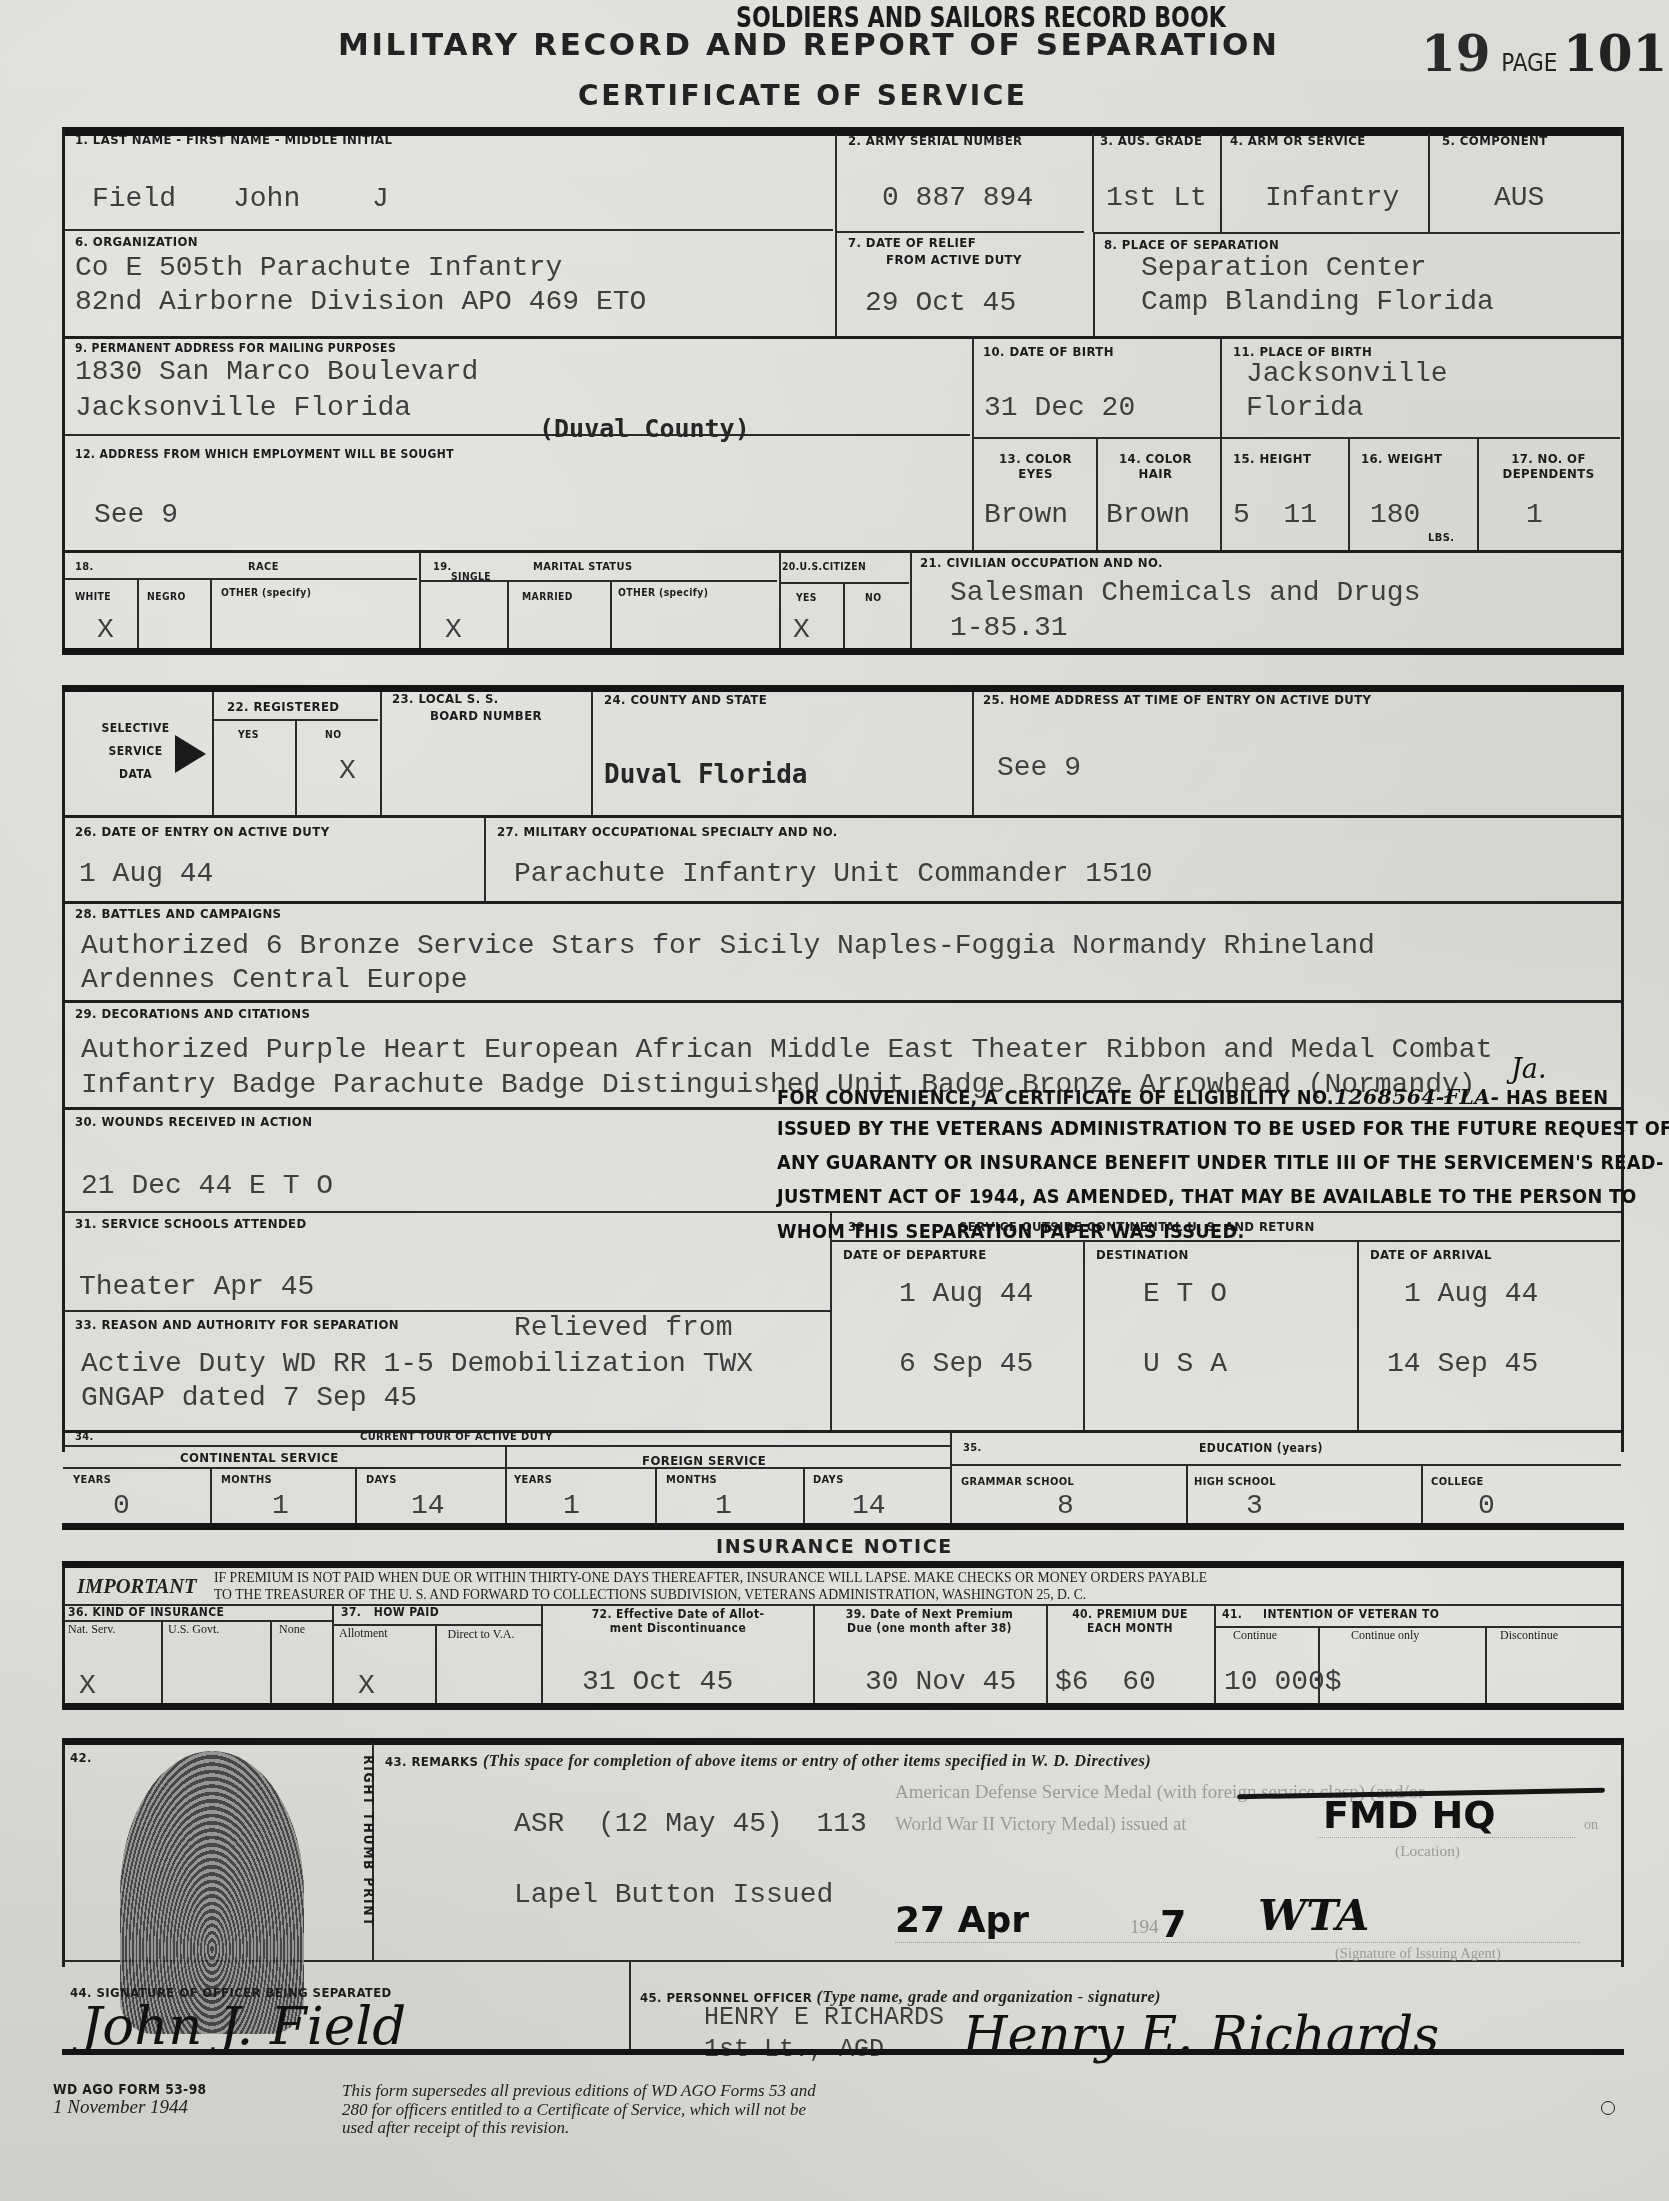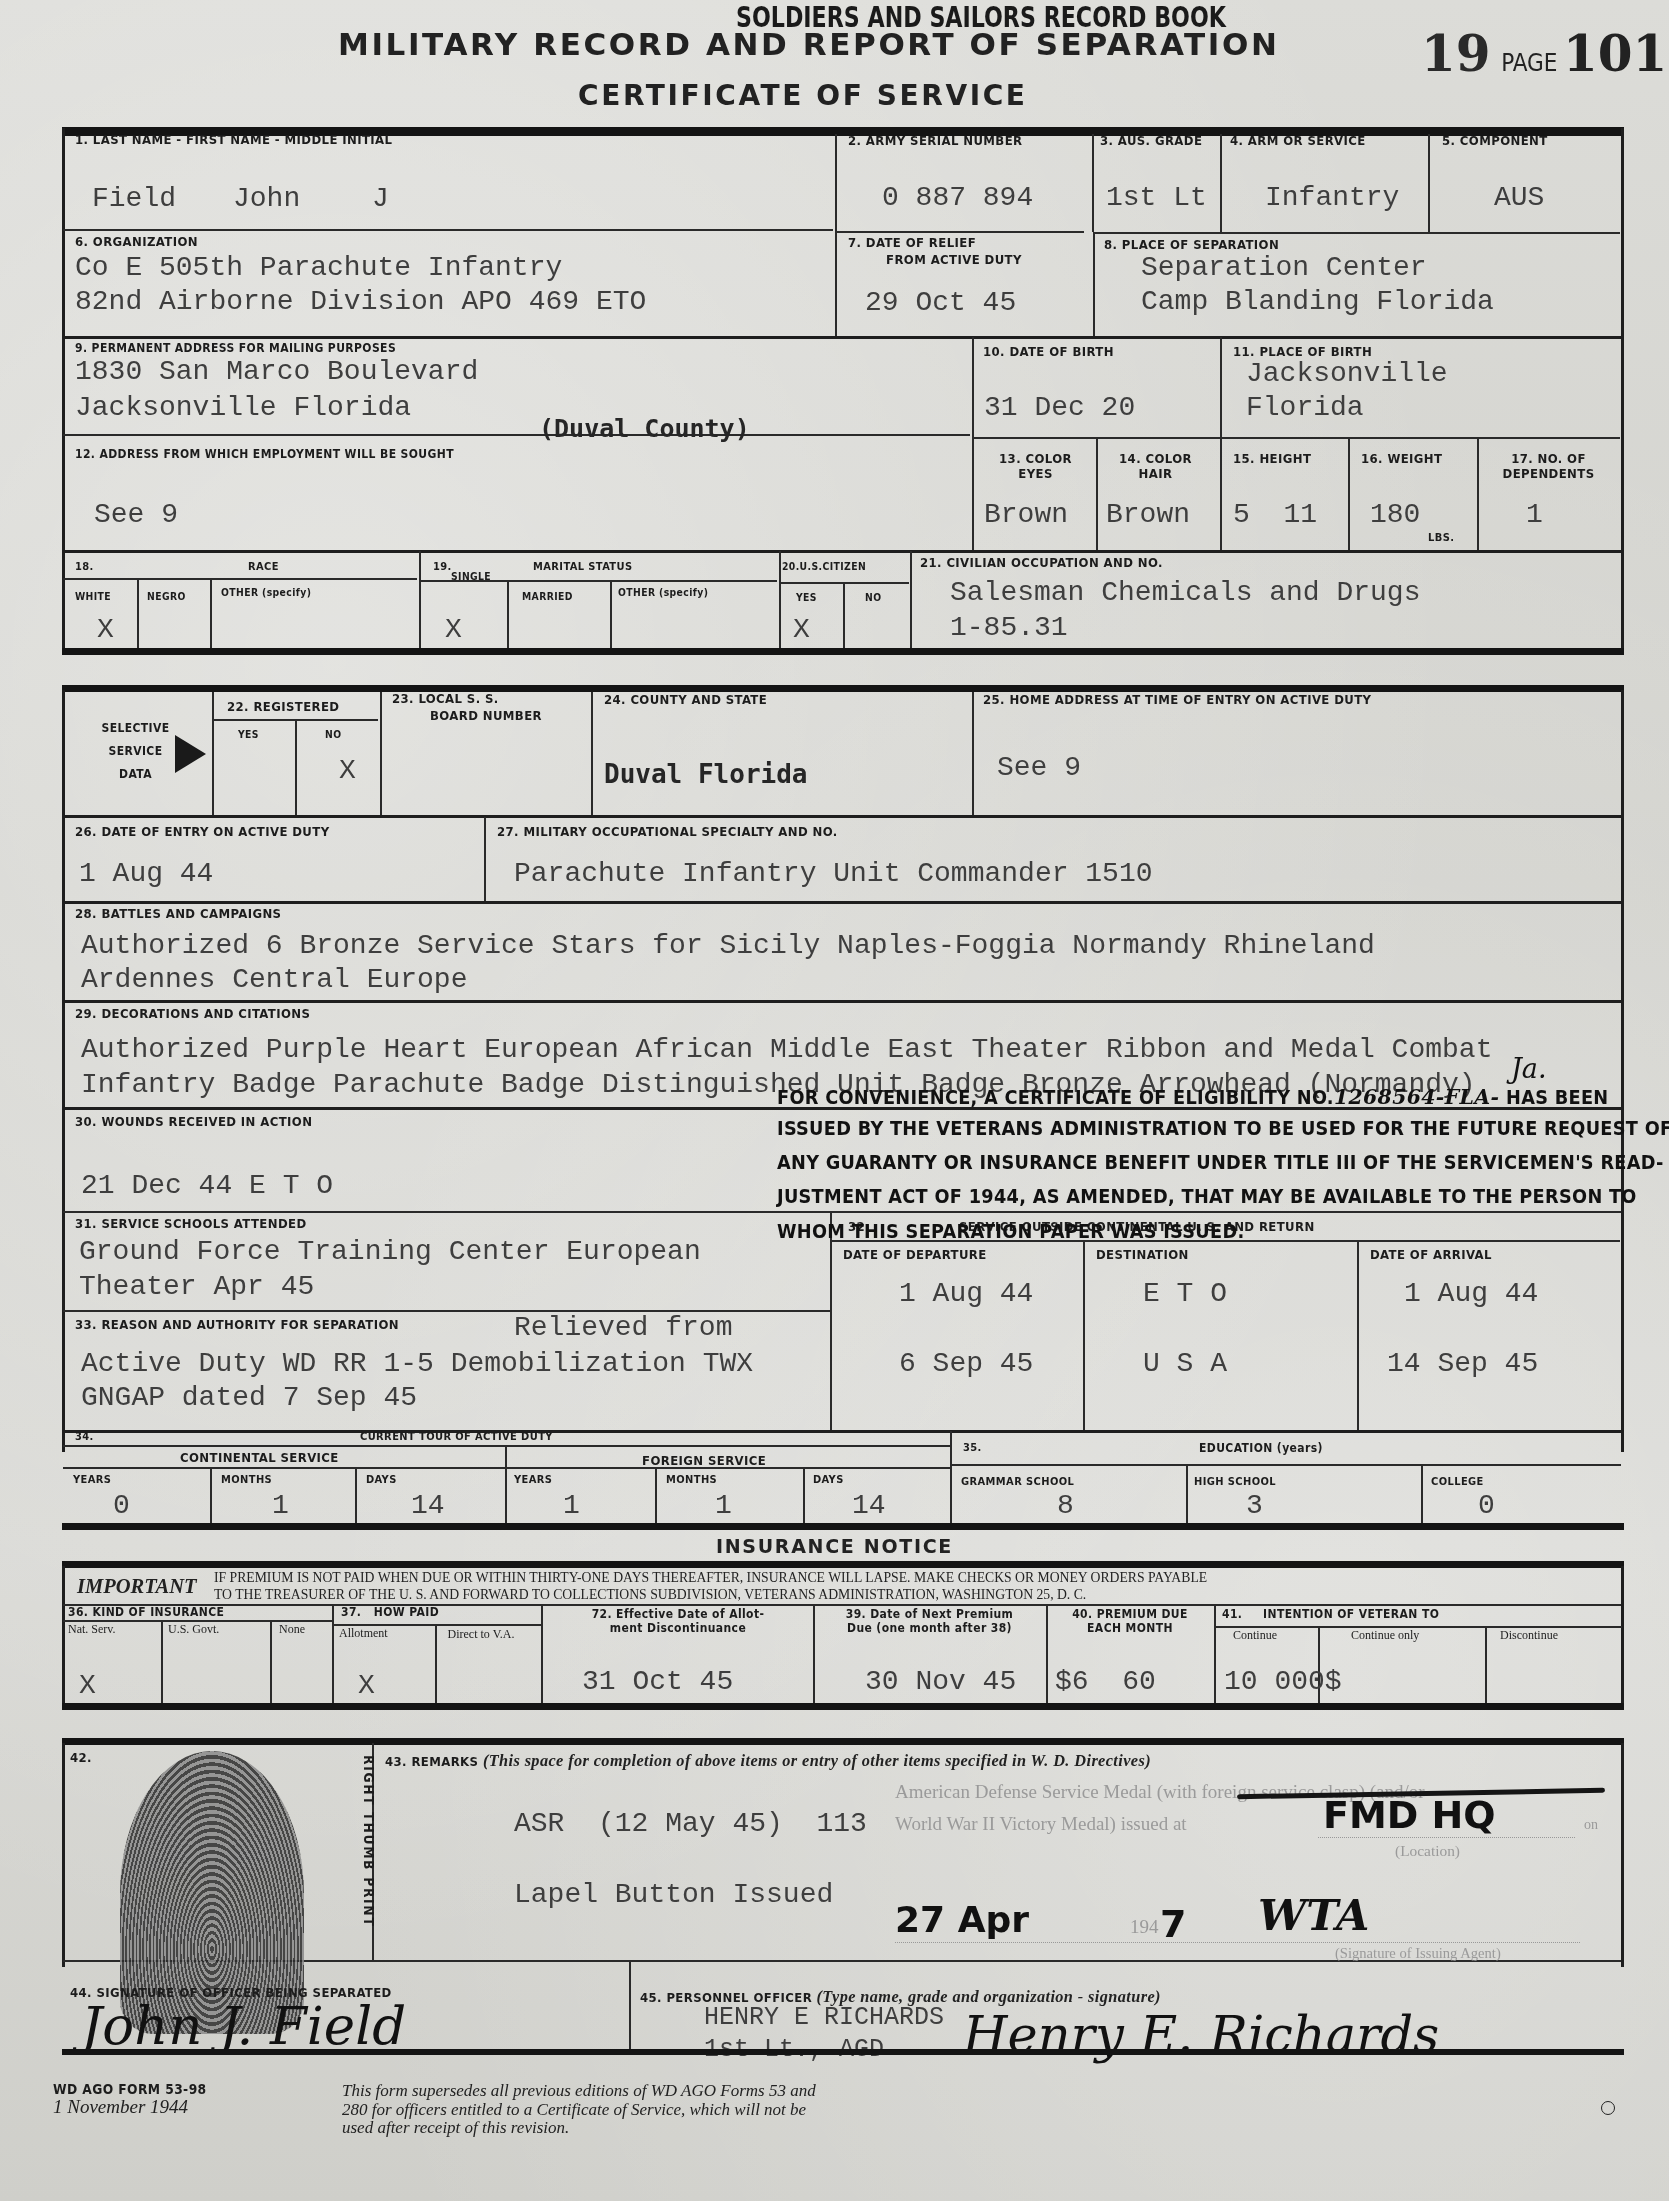--- a/index.html
+++ b/index.html
@@ -191,21 +191,20 @@
   <div class="tw" style="left:81px;top:1032px;">Authorized  Purple Heart  European African Middle East Theater Ribbon and Medal  Combat</div>
   <div class="tw" style="left:81px;top:1067px;">Infantry Badge Parachute Badge Distinguished Unit Badge  Bronze Arrowhead (Normandy)</div>
   <div class="hand" style="left:1511px;top:1053px;font-size:27px;">Ja.</div>
 
   <div class="hl" style="left:63px;top:1107px;width:1558px;"></div>
   <div class="lbl" style="left:75px;top:1115px;">30. WOUNDS RECEIVED IN ACTION</div>
   <div class="tw" style="left:81px;top:1168px;">21 Dec 44  E T O</div>
 
   <div class="hl thin" style="left:63px;top:1211px;width:1558px;"></div>
   <div class="lbl" style="left:75px;top:1217px;">31. SERVICE SCHOOLS ATTENDED</div>
-  <div class="tw" style="left:79px;top:1234px;">Ground Force Training Center  European</div>
   <div class="tw" style="left:79px;top:1269px;">Theater  Apr 45</div>
 
   <div class="vl" style="left:830px;top:1211px;height:221px;"></div>
   <div class="vl" style="left:1083px;top:1241px;height:190px;"></div>
   <div class="vl" style="left:1357px;top:1241px;height:190px;"></div>
   <div class="hl thin" style="left:832px;top:1240px;width:788px;"></div>
   <div class="lbl" style="left:848px;top:1220px;">32.</div>
   <div class="lbl" style="left:959px;top:1220px;">SERVICE OUTSIDE CONTINENTAL U. S. AND RETURN</div>
   <div class="lbl" style="left:843px;top:1248px;">DATE OF DEPARTURE</div>
   <div class="lbl" style="left:1096px;top:1248px;">DESTINATION</div>

